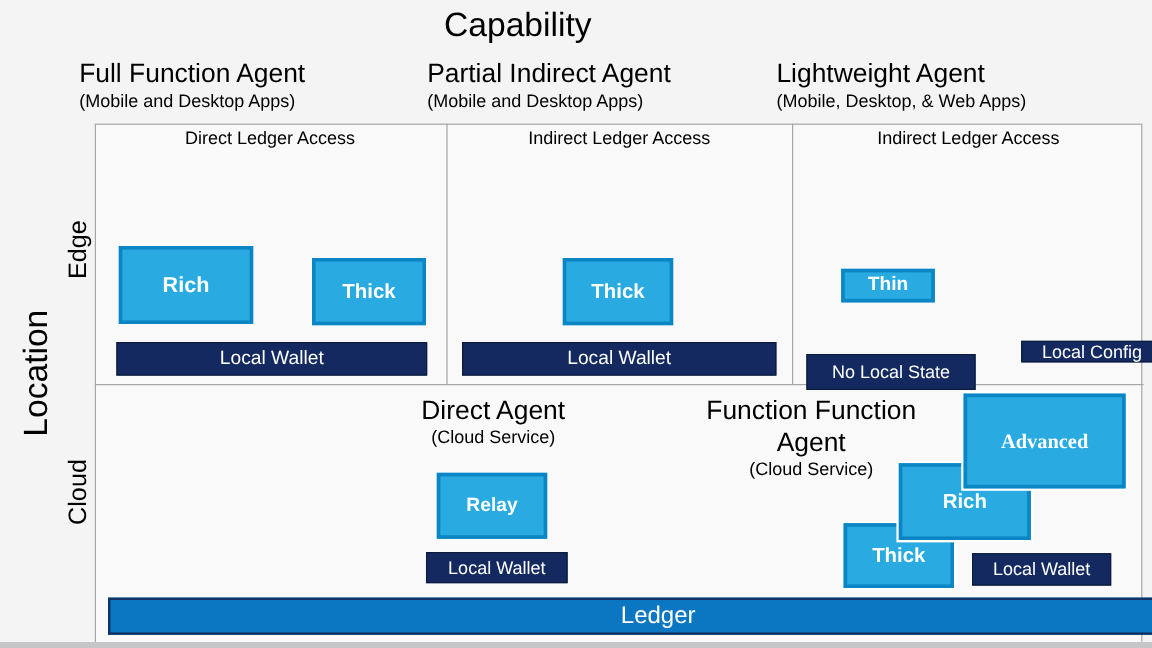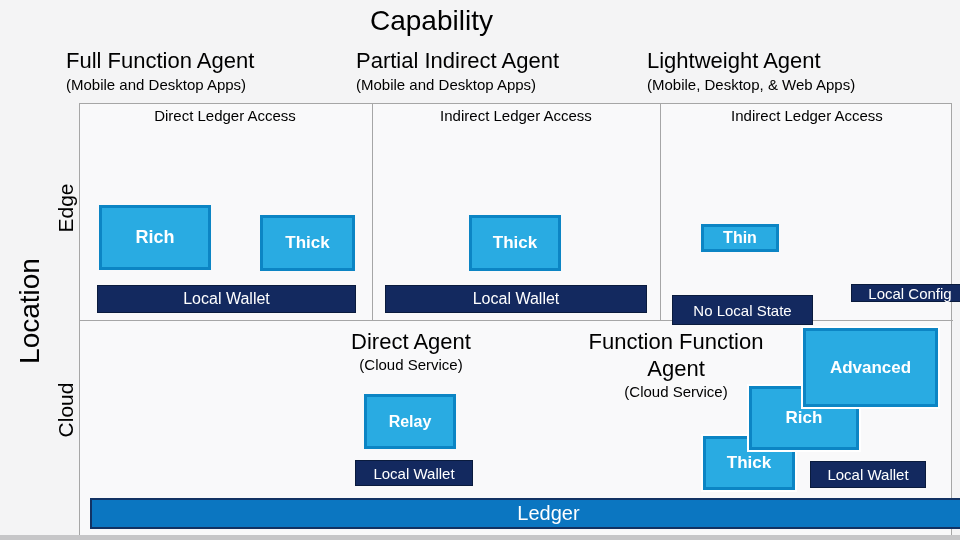--- a/index.html
+++ b/index.html
@@ -65,21 +65,21 @@
   .cloud-header .t{font-size:22px;line-height:27px;}
   .cloud-header .s{font-size:15px;line-height:19px;}
   #hdr-relay{left:311px;top:328px;width:200px;}
   #hdr-advanced{left:566px;top:328px;width:220px;}
   #box-relay{left:364px;top:394px;width:92px;height:55px;font-size:16px;}
   #bar-wallet3{left:355px;top:460px;width:118px;height:26px;}
 
   
   #box-thick3{left:703px;top:436px;width:92px;height:54px;z-index:1;}
   #box-rich2{left:749px;top:386px;width:110px;height:64px;z-index:2;}
-  #box-advanced{left:803px;top:328px;width:135px;height:79px;z-index:3;}
+  #box-advanced{left:803px;top:328px;width:135px;height:79px;z-index:3;font-family:Liberation Serif, serif;}
   #bar-wallet4{left:810px;top:461px;width:116px;height:27px;z-index:4;}
 
   #bar-ledger{
     left:90px;top:498px;width:917px;height:31px;
     background:var(--ledger-fill,#0b76c1);border:2px solid var(--ledger-border,#123263);
     color:#fff;font-size:20px;box-sizing:border-box;
   }
   #bottom-strip{left:0;top:535px;width:960px;height:5px;background:var(--strip,#c6c6c8);}
 </style>
 </head>

